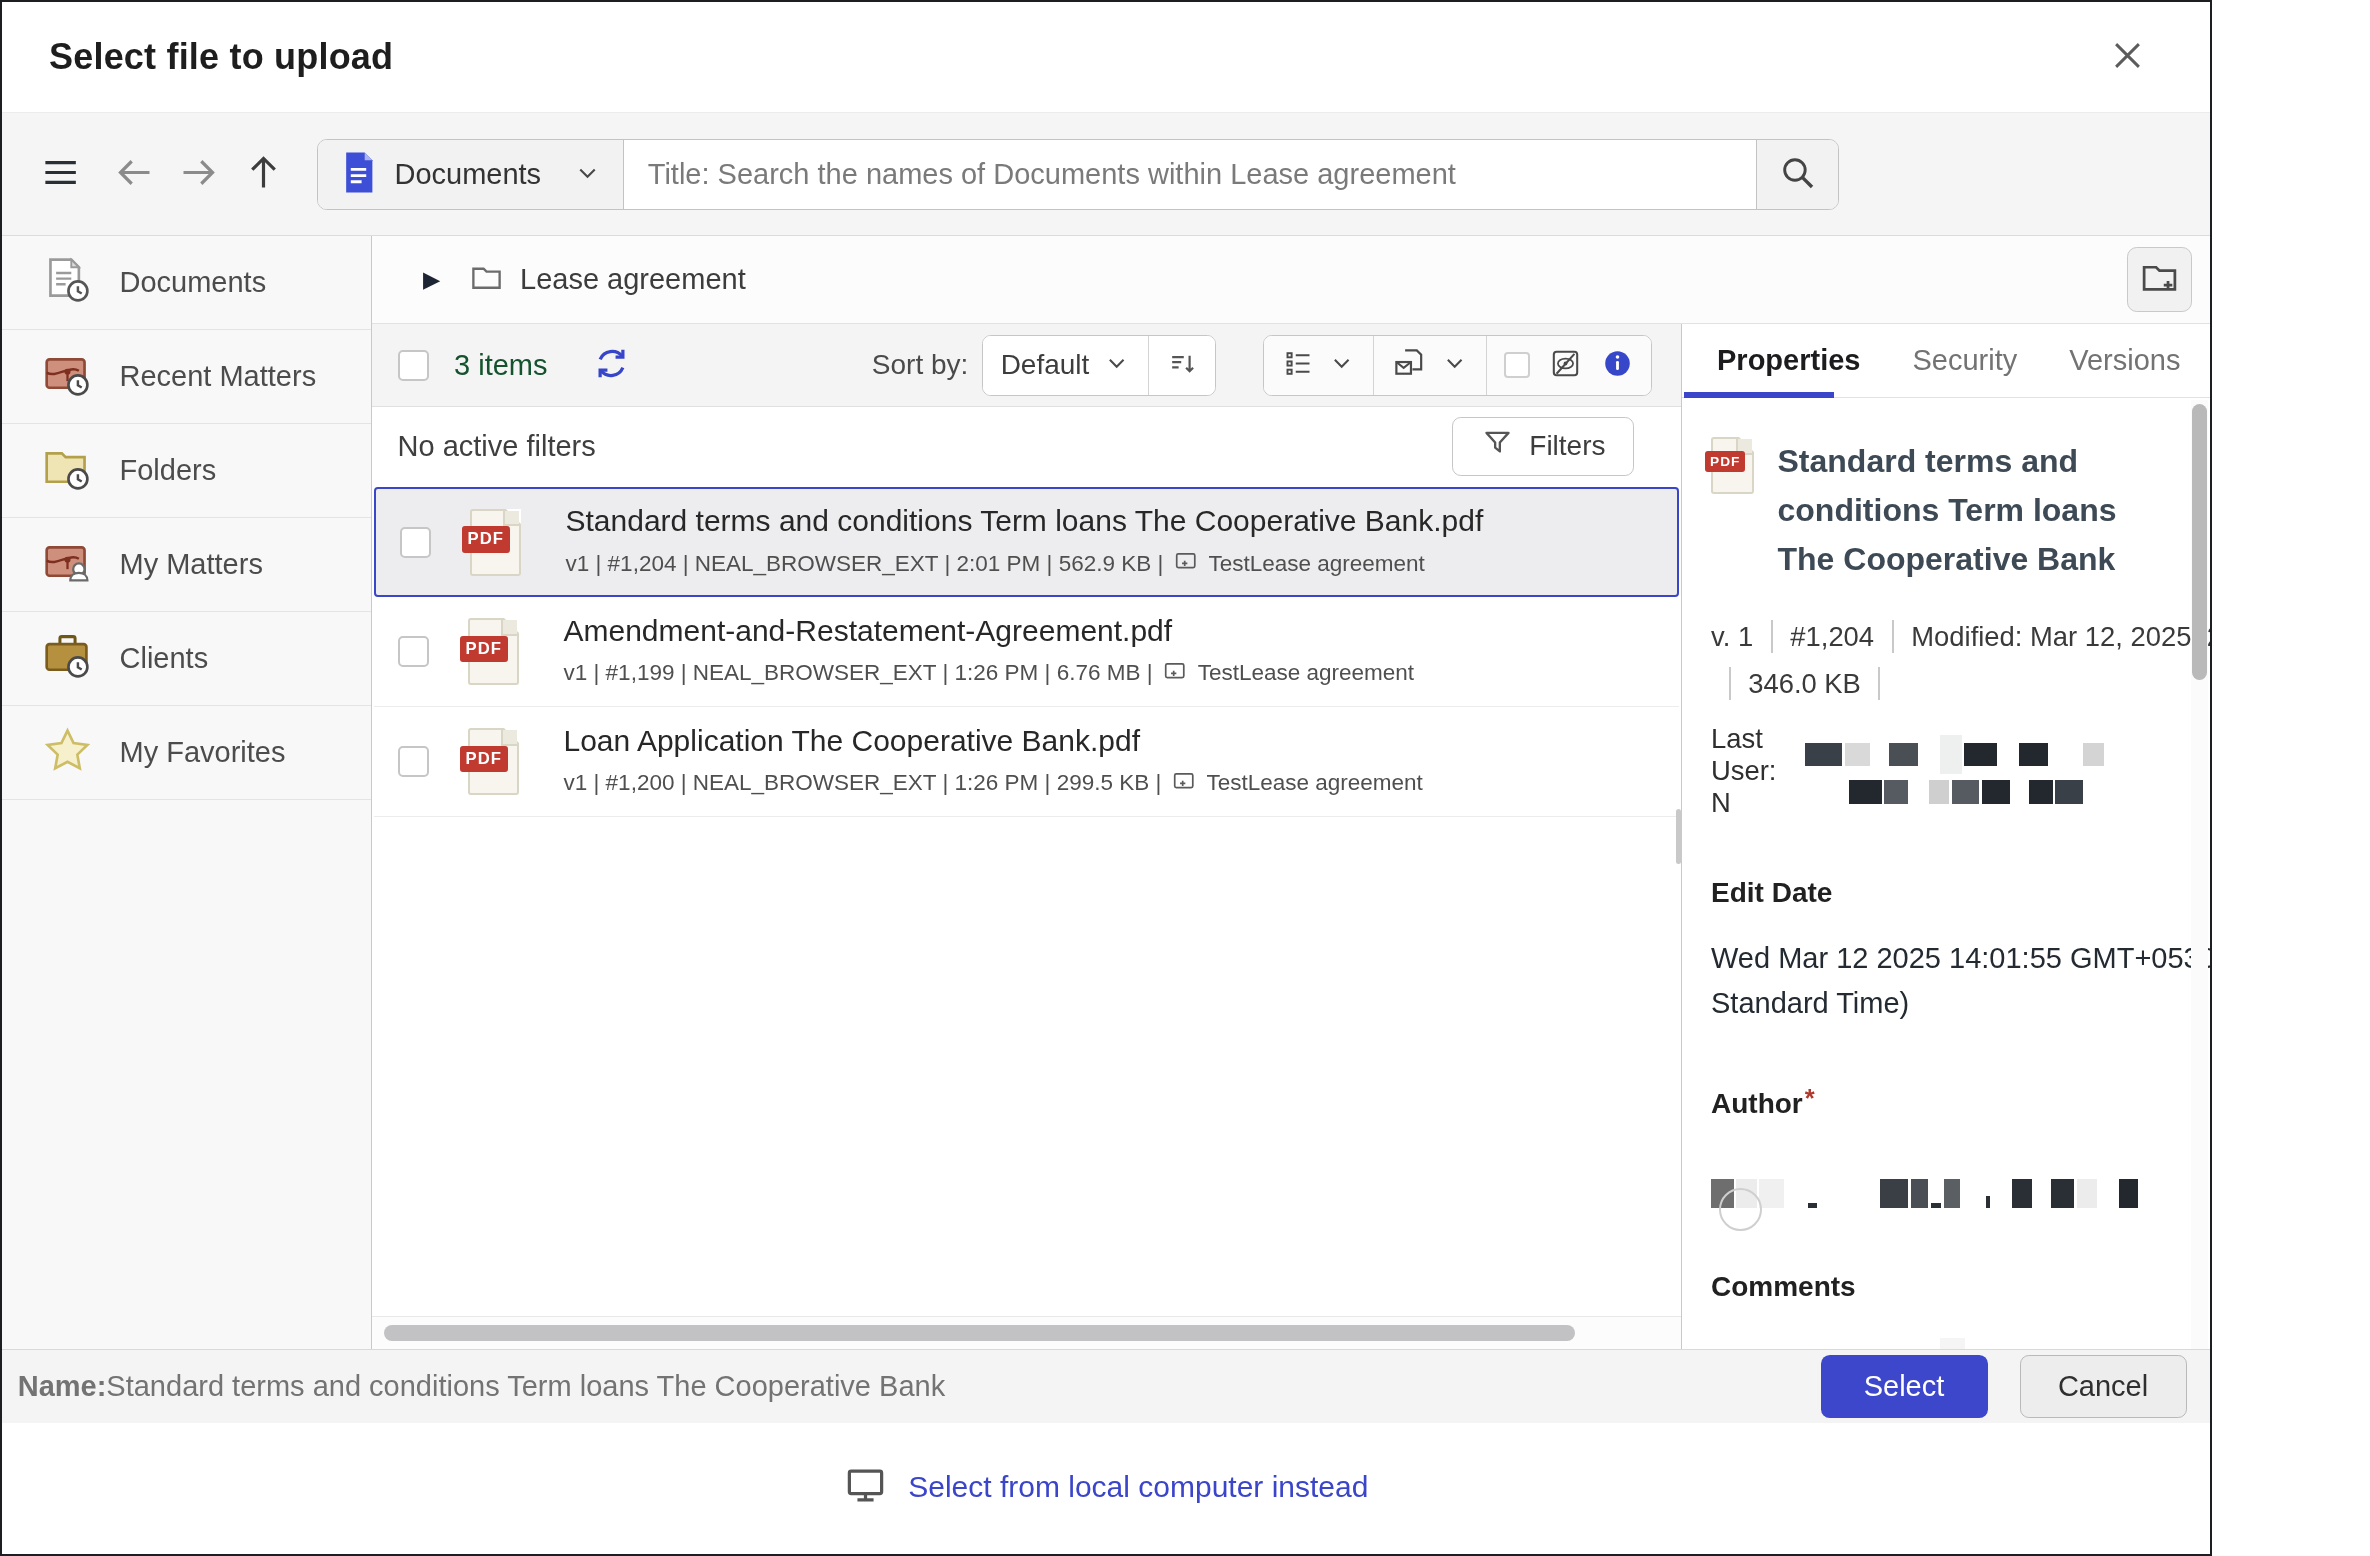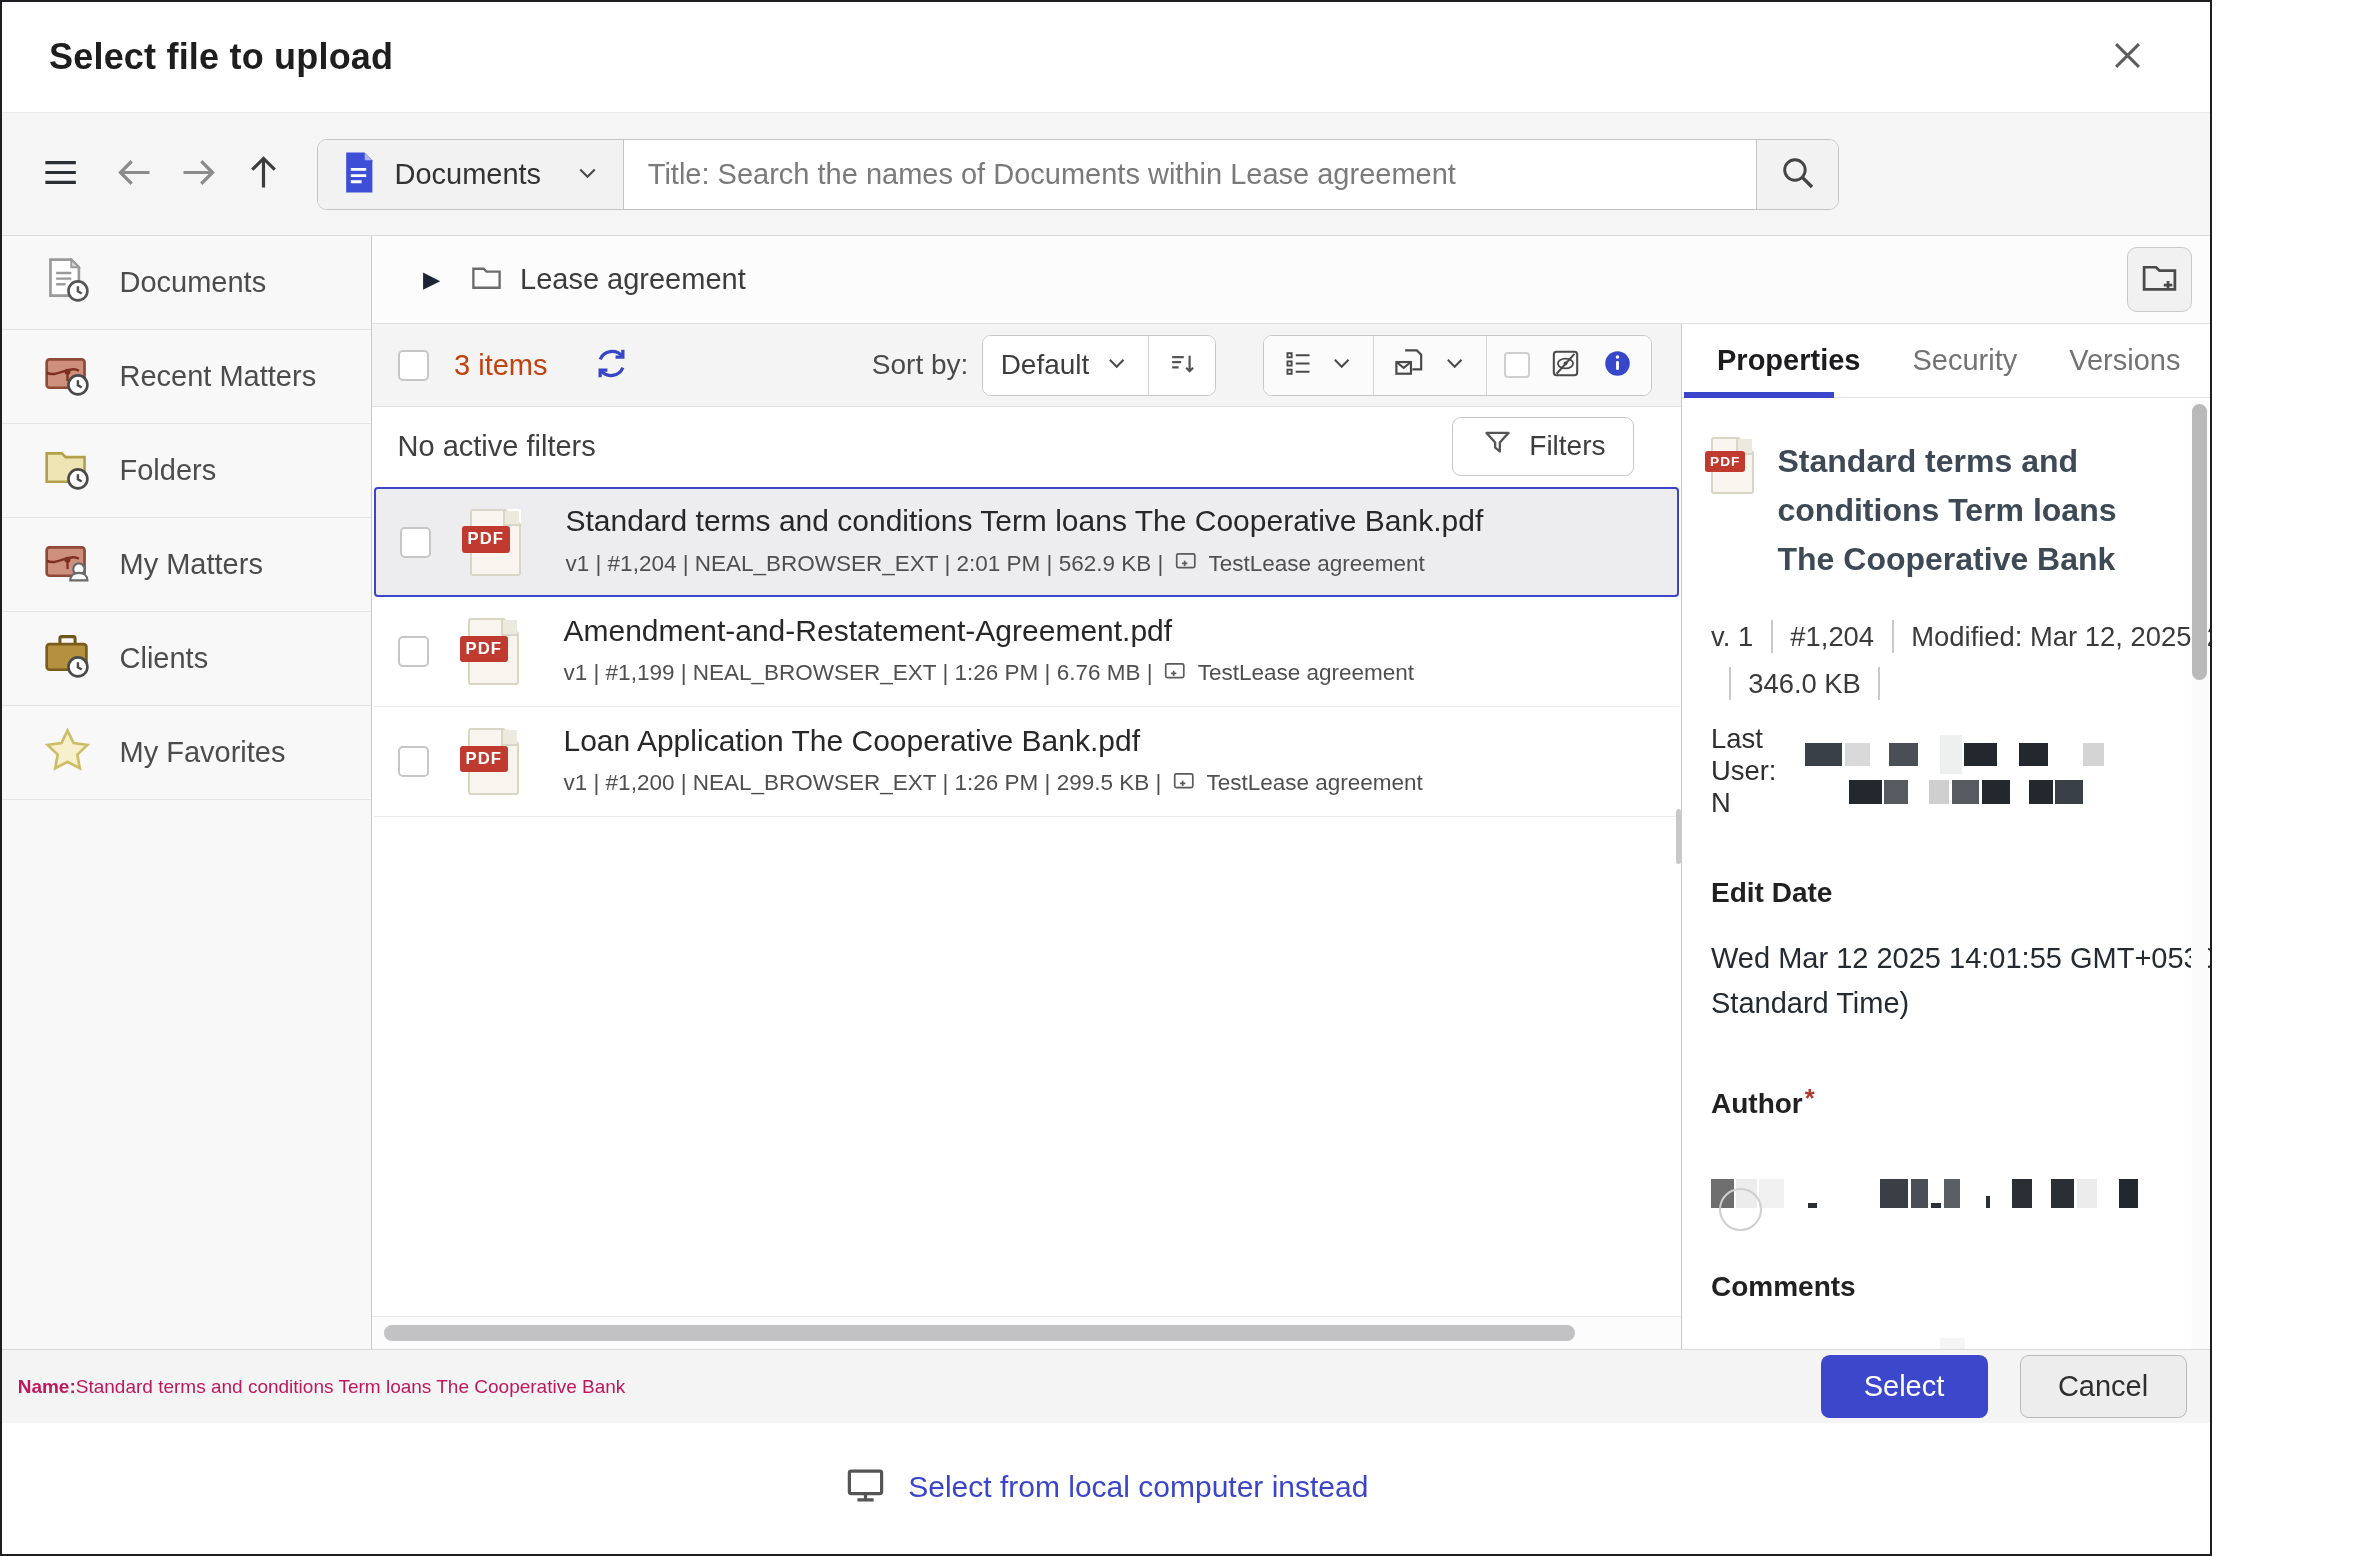--- a/index.html
+++ b/index.html
@@ -33,21 +33,21 @@
   
   .crumb-row{height:88px;position:relative;display:flex;align-items:center;padding-left:51px;background:#fcfcfc;border-bottom:1px solid #e2e2e2;}
   .expander{font-size:22.5px;color:#1d2433;margin-right:29px;cursor:pointer;background:none;border:none;padding:0;}
   .crumb-label{font-size:29px;color:#3c3c3c;margin-left:15.7px;}
   .newfolder-btn{position:absolute;right:17.6px;top:10.8px;width:65px;height:65px;border:1px solid #c9c9c9;border-radius:9.8px;background:#f1f1f1;display:grid;place-items:center;cursor:pointer;}
   .main-split{flex:1;display:flex;min-height:0;}
   
   .list-pane{width:1310px;border-right:1px solid #c9c9c9;display:flex;flex-direction:column;position:relative;background:#fff;}
   .items-bar{height:83px;background:#f4f4f5;border-bottom:1px solid #e0e0e0;display:flex;align-items:center;padding:0 25.5px;flex:0 0 auto;}
   .cbx{width:31px;height:31px;border:2px solid #c6c6c6;border-radius:4.9px;background:#fff;cursor:pointer;flex:0 0 auto;}
-  .items-count{font-size:29px;color:#c2410c;margin-left:25.5px;}
+  .items-count{font-size:29px;color:#14532d;margin-left:25.5px;}
   .refresh{margin-left:45px;}
   .sort-label{margin-left:auto;font-size:28px;color:#4a4a4a;margin-right:13.7px;}
   .seg{display:flex;height:61px;border:1px solid #c6c6c6;border-radius:8.8px;background:#fff;overflow:hidden;}
   .seg .cell{display:flex;align-items:center;gap:13.7px;padding:0 17.6px;border-right:1px solid #d4d4d4;cursor:pointer;background:#fbfbfb;}
   .seg .cell:last-child{border-right:none;}
   .sort-value{font-size:28px;color:#3d3d3d;}
   .viewgroup{margin-left:47px;margin-right:3.9px;}
   .mini-cbx{width:25.5px;height:25.5px;border:2px solid #cfcfcf;border-radius:3.9px;background:#fff;}
   
   .filter-row{height:78px;display:flex;align-items:center;padding:0 25.5px;background:#fff;flex:0 0 auto;}
@@ -87,21 +87,21 @@
   .req{color:#b0392e;font-weight:700;font-size:25.5px;vertical-align:5.9px;margin-left:2px;}
   .dvalue{margin-top:27.4px;font-size:29px;color:#232a31;line-height:45px;width:627px;}
   .author-red{margin-top:43px;position:relative;height:45px;display:flex;align-items:flex-end;}
   .author-circle{position:absolute;left:7.8px;top:25.5px;width:43px;height:43px;border:2px solid #cfcfcf;border-radius:50%;background:transparent;}
   .comments-box{height:147px;position:relative;}
   .comments-sb{position:absolute;right:176px;top:35px;width:25.5px;height:71px;background:#f5f5f5;}
   .pane-scroll{position:absolute;right:2px;top:76px;bottom:0;width:16.7px;background:#fbfbfb;}
   .pane-thumb{position:absolute;left:1px;top:3.9px;width:14.7px;height:276px;background:#b9b9b9;border-radius:7.8px;cursor:pointer;}
   
   .footer{height:74px;background:#f4f4f5;border-top:1px solid #d9d9d9;display:flex;align-items:center;padding:0 15.7px;}
-  .fname-line{font-size:19px;color:#be185d;text-align:right;}
+  .fname-line{font-size:29px;color:#737373;text-align:right;}
   .fname-line b{font-weight:700;}
   .select-btn{margin-left:auto;width:167px;height:63px;background:#3d47cb;border:none;border-radius:8.8px;color:#fff;font-size:29px;cursor:pointer;font-family:"Liberation Sans",sans-serif;}
   .cancel-btn{margin-left:32px;margin-right:7.8px;width:167px;height:63px;background:#ededee;border:1px solid #b9b9b9;border-radius:8.8px;color:#2f2f2f;font-size:29px;cursor:pointer;font-family:"Liberation Sans",sans-serif;}
   
   .local-row{height:128px;display:flex;align-items:center;justify-content:center;gap:21.6px;background:#fff;}
   .local-link{font-size:30px;color:#3b45c9;text-decoration:none;cursor:pointer;}
 </style>
 </head>
 <body>
 

